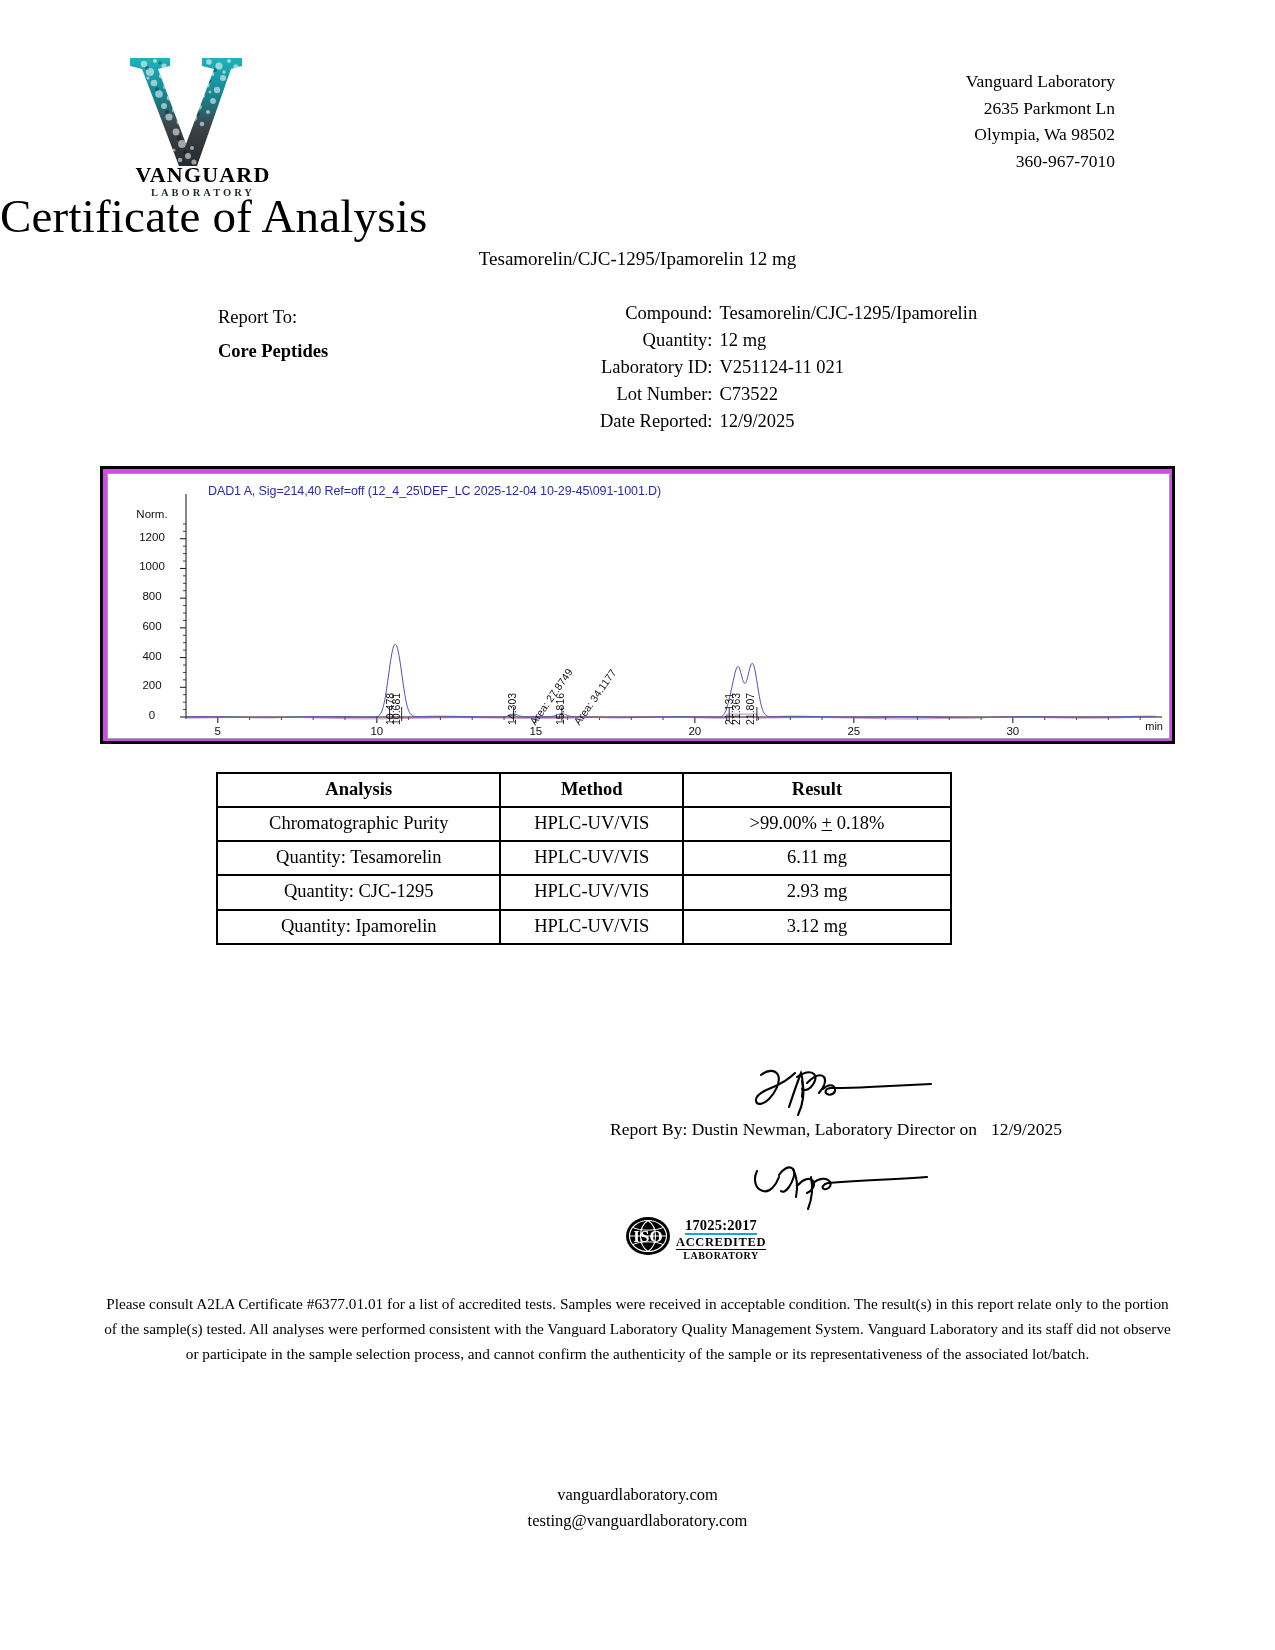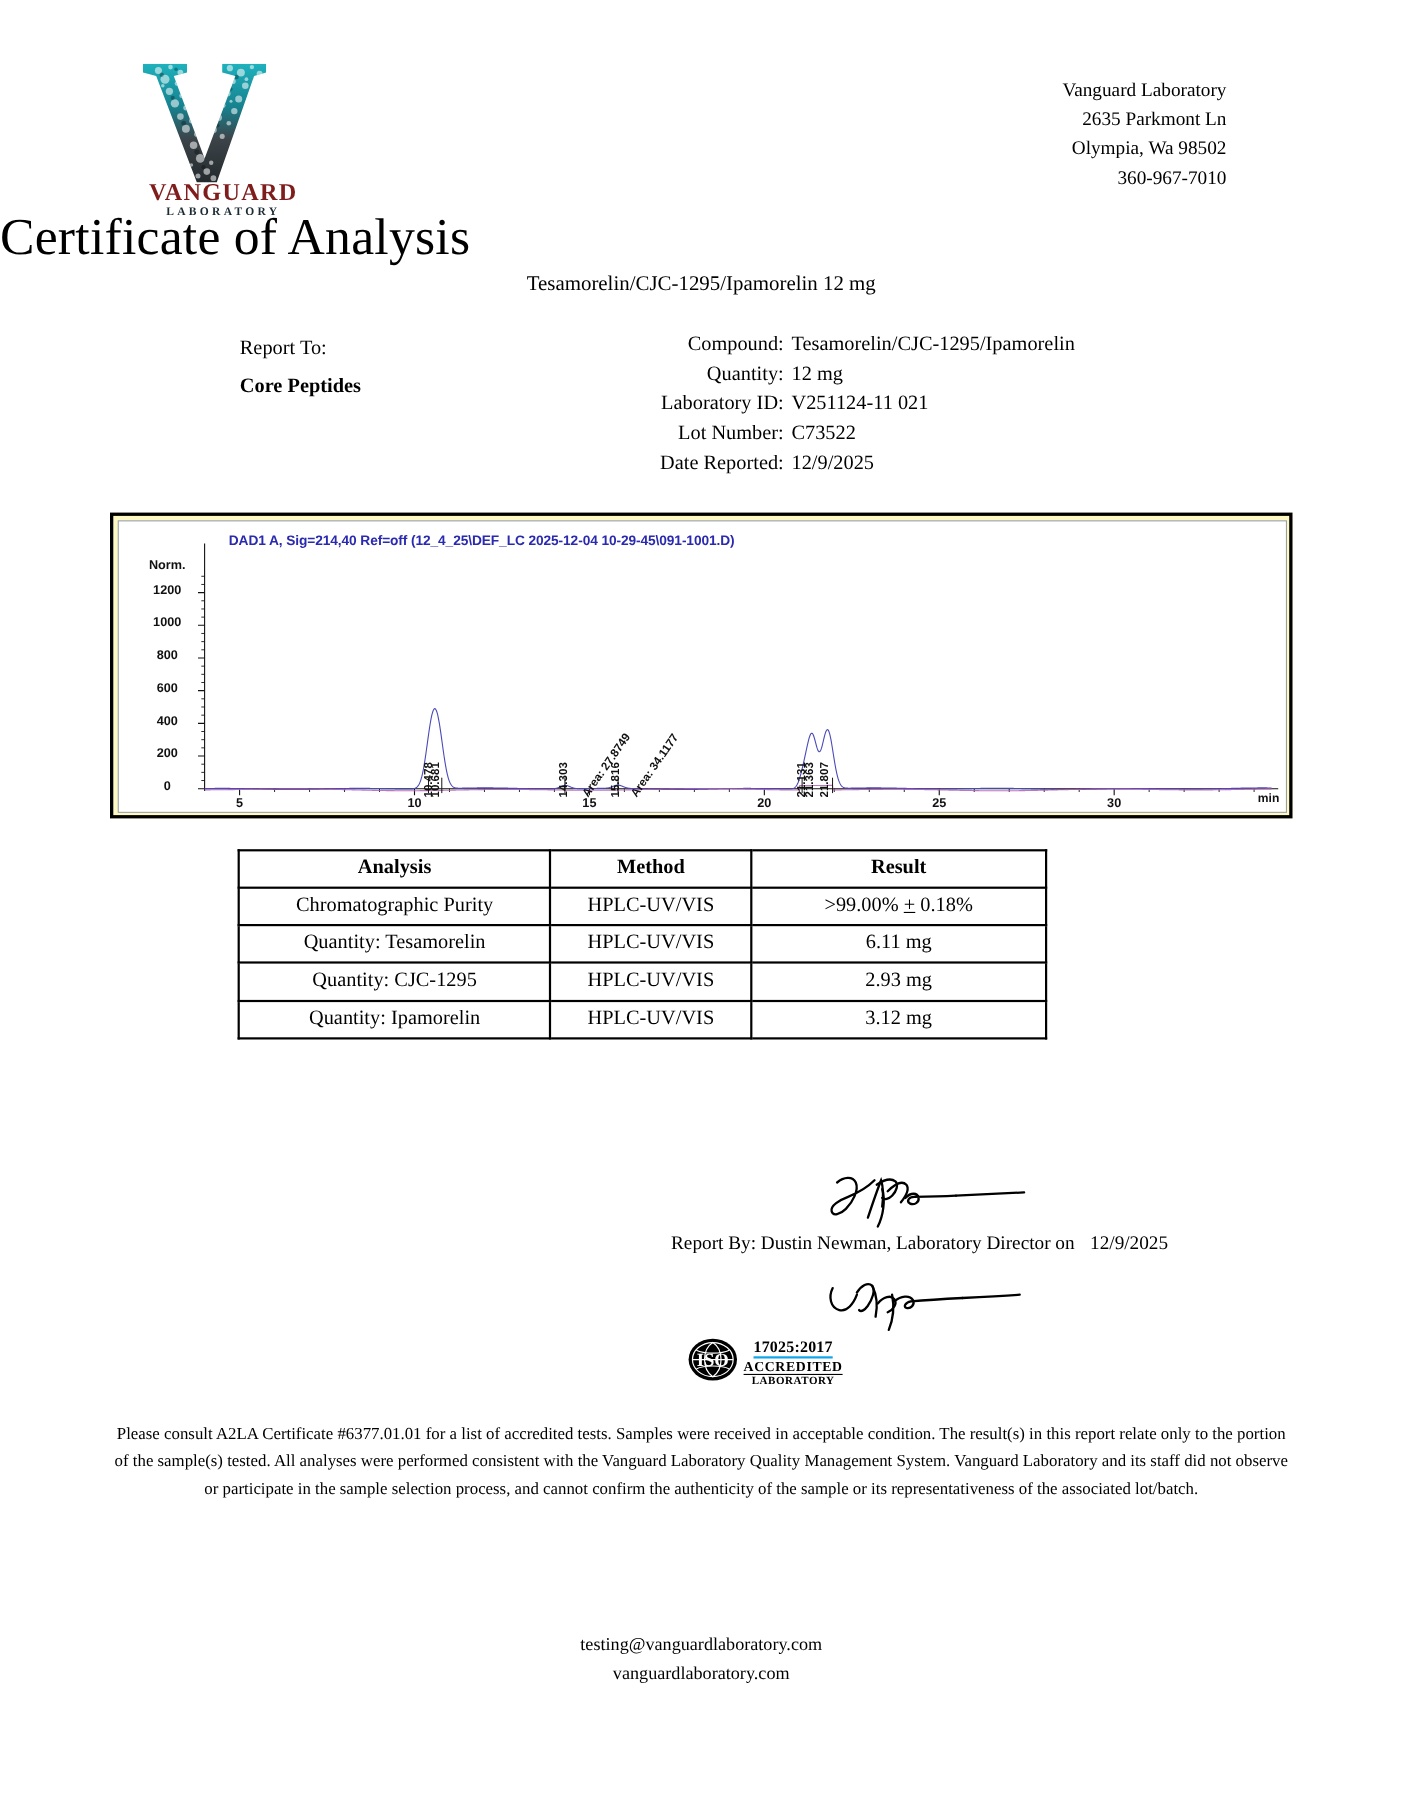--- a/index.html
+++ b/index.html
@@ -42,21 +42,21 @@
     left: 0;
     top: 112px;
     width: 170px;
     text-align: center;
     font-family: "Liberation Serif", serif;
   }
   #logo-word-main {
     font-size: 22px;
     letter-spacing: 1.2px;
     font-weight: 700;
-    color: #7f1d1d;
+    color: #000000;
     line-height: 1;
     display: block;
     position: relative;
   }
   #logo-word-sub {
     font-size: 10.5px;
     letter-spacing: 3.0px;
     font-weight: 700;
     color: #1b2b33;
     display: block;
@@ -120,23 +120,22 @@
   #meta-table td.mv { text-align: left; }
 
   
   #chrom-frame {
     position: absolute;
     left: 100px;
     top: 466px;
     width: 1075px;
     height: 278px;
     border: 3px solid #000;
-    background: #fef9c3;
+    background: #d946ef;
     box-sizing: border-box;
-    font-weight: bold;
   }
   #chrom-inner {
     position: absolute;
     left: 4px; top: 4px;
     width: 1063px;
     height: 266px;
     border: 1px solid #9aa0a6;
     box-sizing: border-box;
     background: #fff;
     overflow: hidden;
@@ -604,15 +603,15 @@
   <div id="iso-text-block">
     <span id="iso-l1">17025:2017</span>
     <span id="iso-l2">ACCREDITED</span>
     <span id="iso-l3">LABORATORY</span>
   </div>
 </div>
 
 <div id="disclaimer">Please consult A2LA Certificate #6377.01.01 for a list of accredited tests. Samples were received in acceptable condition. The result(s) in this report relate only to the portion of the sample(s) tested. All analyses were performed consistent with the Vanguard Laboratory Quality Management System. Vanguard Laboratory and its staff did not observe or participate in the sample selection process, and cannot confirm the authenticity of the sample or its representativeness of the associated lot/batch.</div>
 
 <div id="footer">
+  <div>vanguardlaboratory.com</div>
   <div>testing@vanguardlaboratory.com</div>
-  <div>vanguardlaboratory.com</div>
 </div>
 
 </body></html>

